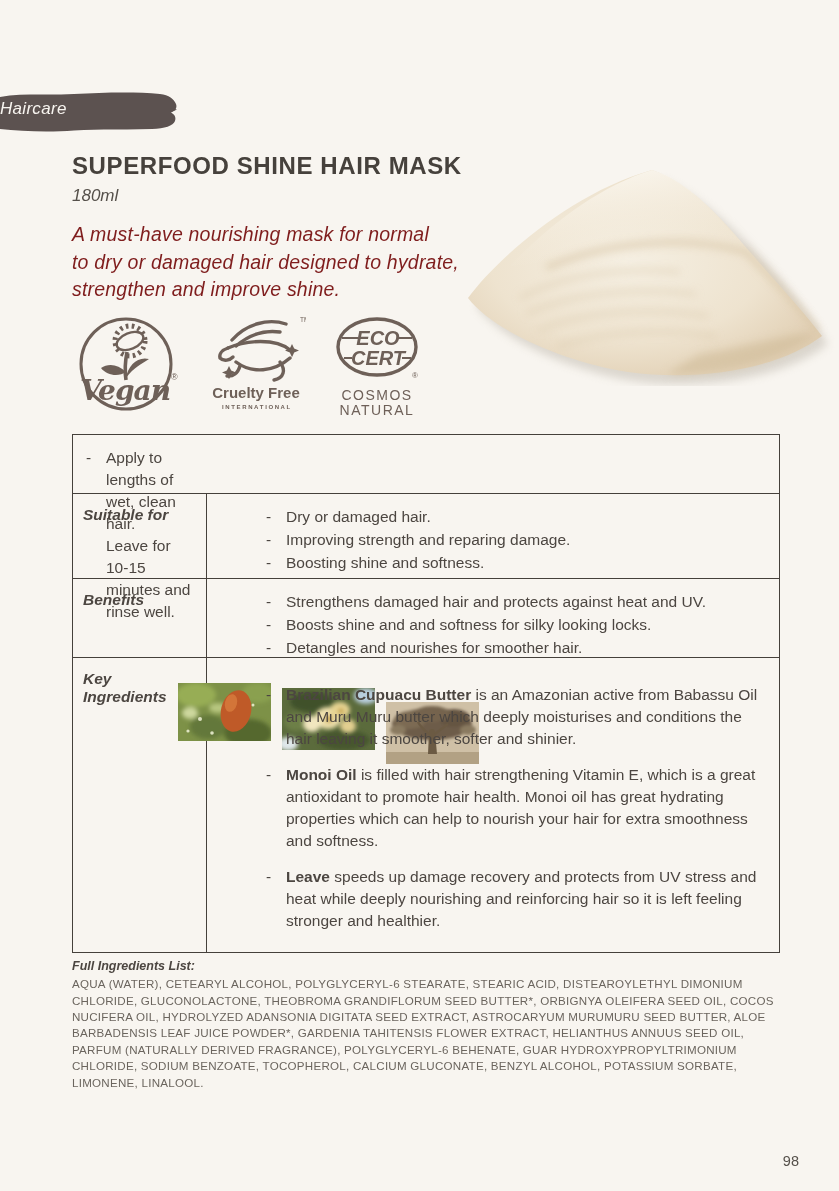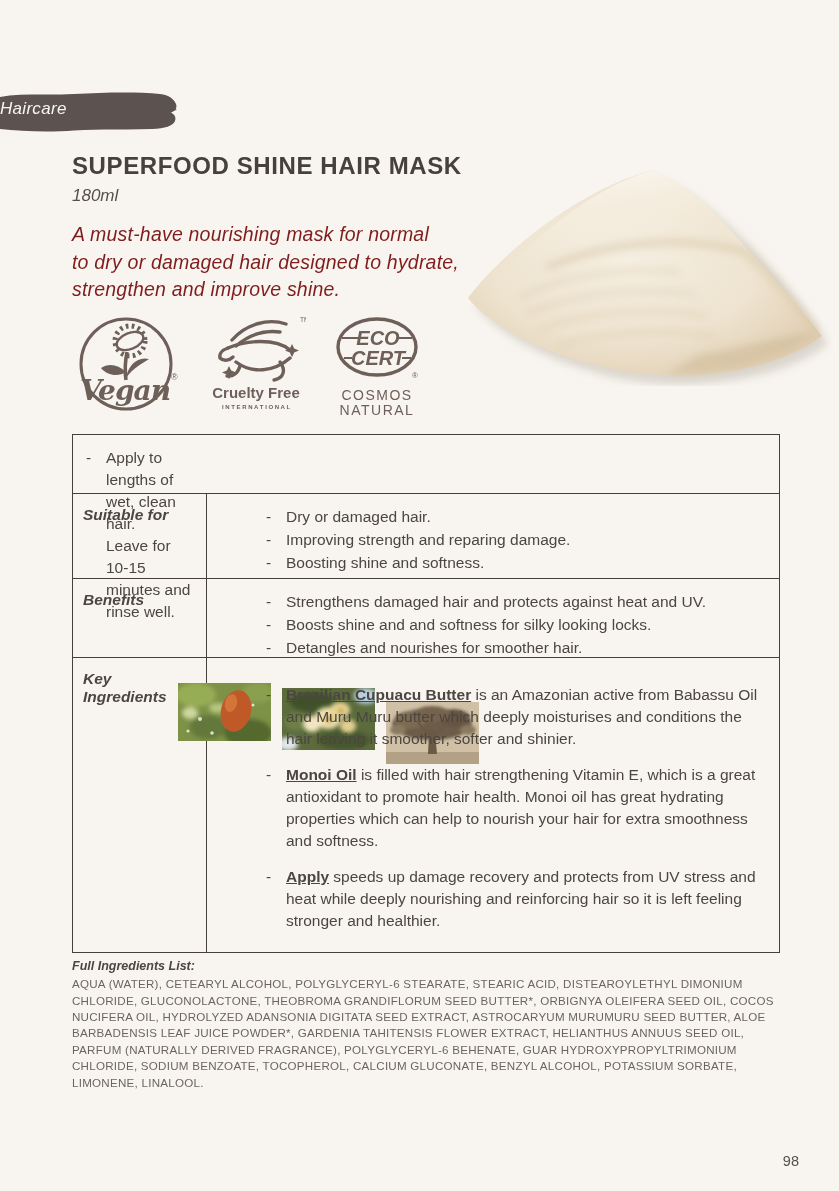--- a/index.html
+++ b/index.html
@@ -62,21 +62,21 @@
   .thumb { width:93px; border-radius:1px; margin-left:11px; }
   .thumb svg { display:block; }
   .thumb-1 { margin-top:13px; }
   .thumb-2 { margin-top:18px; }
   .thumb-3 { margin-top:32px; }
   .ki-right { padding-top:26px; }
   .ki-item { display:flex; }
   .ki-item + .ki-item { margin-top:14px; }
   .ki-item .dash { width:20px; flex:0 0 20px; }
   .ki-item p { flex:1; line-height:1.42; }
-  .ki-item b { font-weight:bold;text-decoration:underline; }
+  .ki-item b { font-weight:bold; }
 
   
   .fi-heading { margin-top:6px; font-size:12.5px; font-weight:bold; font-style:italic; color:#4c4641; }
   .fi-text {
     margin-top:3px; width:708px;
     font-size:11.6px; line-height:1.42; letter-spacing:.25px;
     color:#6b655e;
   }
 
   .page-number { position:absolute; right:40px; bottom:22px; font-size:14.5px; color:#55504a; }
@@ -336,21 +336,21 @@
           <div class="ki-item">
             <span class="dash">-</span>
             <p><b>Brazilian Cupuacu Butter</b><span> is an Amazonian active from Babassu Oil and Muru Muru butter which deeply moisturises and conditions the hair leaving it smoother, softer and shinier.</span></p>
           </div>
           <div class="ki-item">
             <span class="dash">-</span>
             <p><b>Monoi Oil</b><span> is filled with hair strengthening Vitamin E, which is a great antioxidant to promote hair health. Monoi oil has great hydrating properties which can help to nourish your hair for extra smoothness and softness.</span></p>
           </div>
           <div class="ki-item">
             <span class="dash">-</span>
-            <p><b>Apply</b><span> speeds up damage recovery and protects from UV stress and heat while deeply nourishing and reinforcing hair so it is left feeling stronger and healthier.</span></p>
+            <p><b>Leave</b><span> speeds up damage recovery and protects from UV stress and heat while deeply nourishing and reinforcing hair so it is left feeling stronger and healthier.</span></p>
           </div>
         </div>
       </div>
     </div>
 
     <div class="fi-heading">Full Ingredients List:</div>
     <div class="fi-text">AQUA (WATER), CETEARYL ALCOHOL, POLYGLYCERYL-6 STEARATE, STEARIC ACID, DISTEAROYLETHYL DIMONIUM CHLORIDE, GLUCONOLACTONE, THEOBROMA GRANDIFLORUM SEED BUTTER*, ORBIGNYA OLEIFERA SEED OIL, COCOS NUCIFERA OIL, HYDROLYZED ADANSONIA DIGITATA SEED EXTRACT, ASTROCARYUM MURUMURU SEED BUTTER, ALOE BARBADENSIS LEAF JUICE POWDER*, GARDENIA TAHITENSIS FLOWER EXTRACT, HELIANTHUS ANNUUS SEED OIL, PARFUM (NATURALLY DERIVED FRAGRANCE), POLYGLYCERYL-6 BEHENATE, GUAR HYDROXYPROPYLTRIMONIUM CHLORIDE, SODIUM BENZOATE, TOCOPHEROL, CALCIUM GLUCONATE, BENZYL ALCOHOL, POTASSIUM SORBATE, LIMONENE, LINALOOL.</div>
   </div>
 
   <div class="page-number">98</div>

